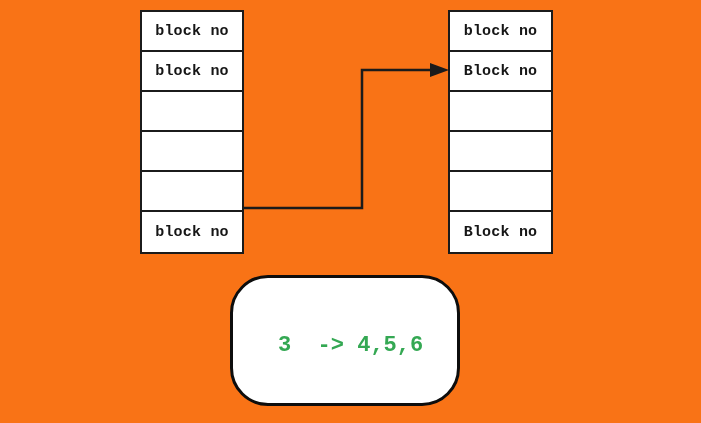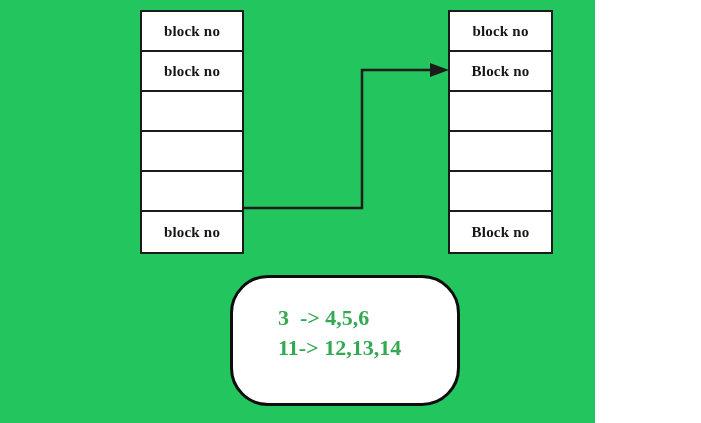--- a/index.html
+++ b/index.html
@@ -2,24 +2,24 @@
 <html style="--green: #34A853; --line: #1b1b1b;"><head>
 <meta charset="utf-8">
 <style>
   html, body {
     margin: 0;
     padding: 0;
     background: #ffffff;
   }
   .canvas {
     position: relative;
-    width: 595px;
+    width: 701px;
     height: 423px;
-    background: #22c55e;
-    font-family: Liberation Serif, serif;
+    background: #f97316;
+    font-family: Liberation Mono, monospace;
     overflow: hidden;
   }
   .block-table {
     position: absolute;
     top: 10px;
     border: 2px solid var(--line, #1b1b1b);
     background: #ffffff;
   }
   .block-table.left  { left: 140px; width: 100px; }
   .block-table.right { left: 448px; width: 101px; }
@@ -54,20 +54,21 @@
     border-radius: 38px;
     background: #ffffff;
     padding: 25px 0 0 45px;
   }
   .map-line {
     white-space: pre;
     font-size: 22px;
     font-weight: bold;
     line-height: 30px;
     color: var(--green, #34A853);
+    margin-top: 28px;
   }
 </style>
 </head>
 <body>
 
 <div class="canvas">
 
   <div class="block-table left">
     <div class="cell">block no</div>
     <div class="cell">block no</div>
@@ -86,16 +87,15 @@
     <div class="cell">Block no</div>
   </div>
 
   <svg class="arrow-layer" viewBox="0 0 701 423" xmlns="http://www.w3.org/2000/svg">
     <polyline points="242,208 362,208 362,70 433,70" fill="none" stroke="#1b1b1b" stroke-width="2.5"></polyline>
     <polygon points="449,70 430,63 430,77" fill="#1b1b1b"></polygon>
   </svg>
 
   <div class="mapping-box">
     <div class="map-line">3  -&gt; 4,5,6</div>
-    <div class="map-line">11-&gt; 12,13,14</div>
   </div>
 
 </div>
 
 </body></html>

